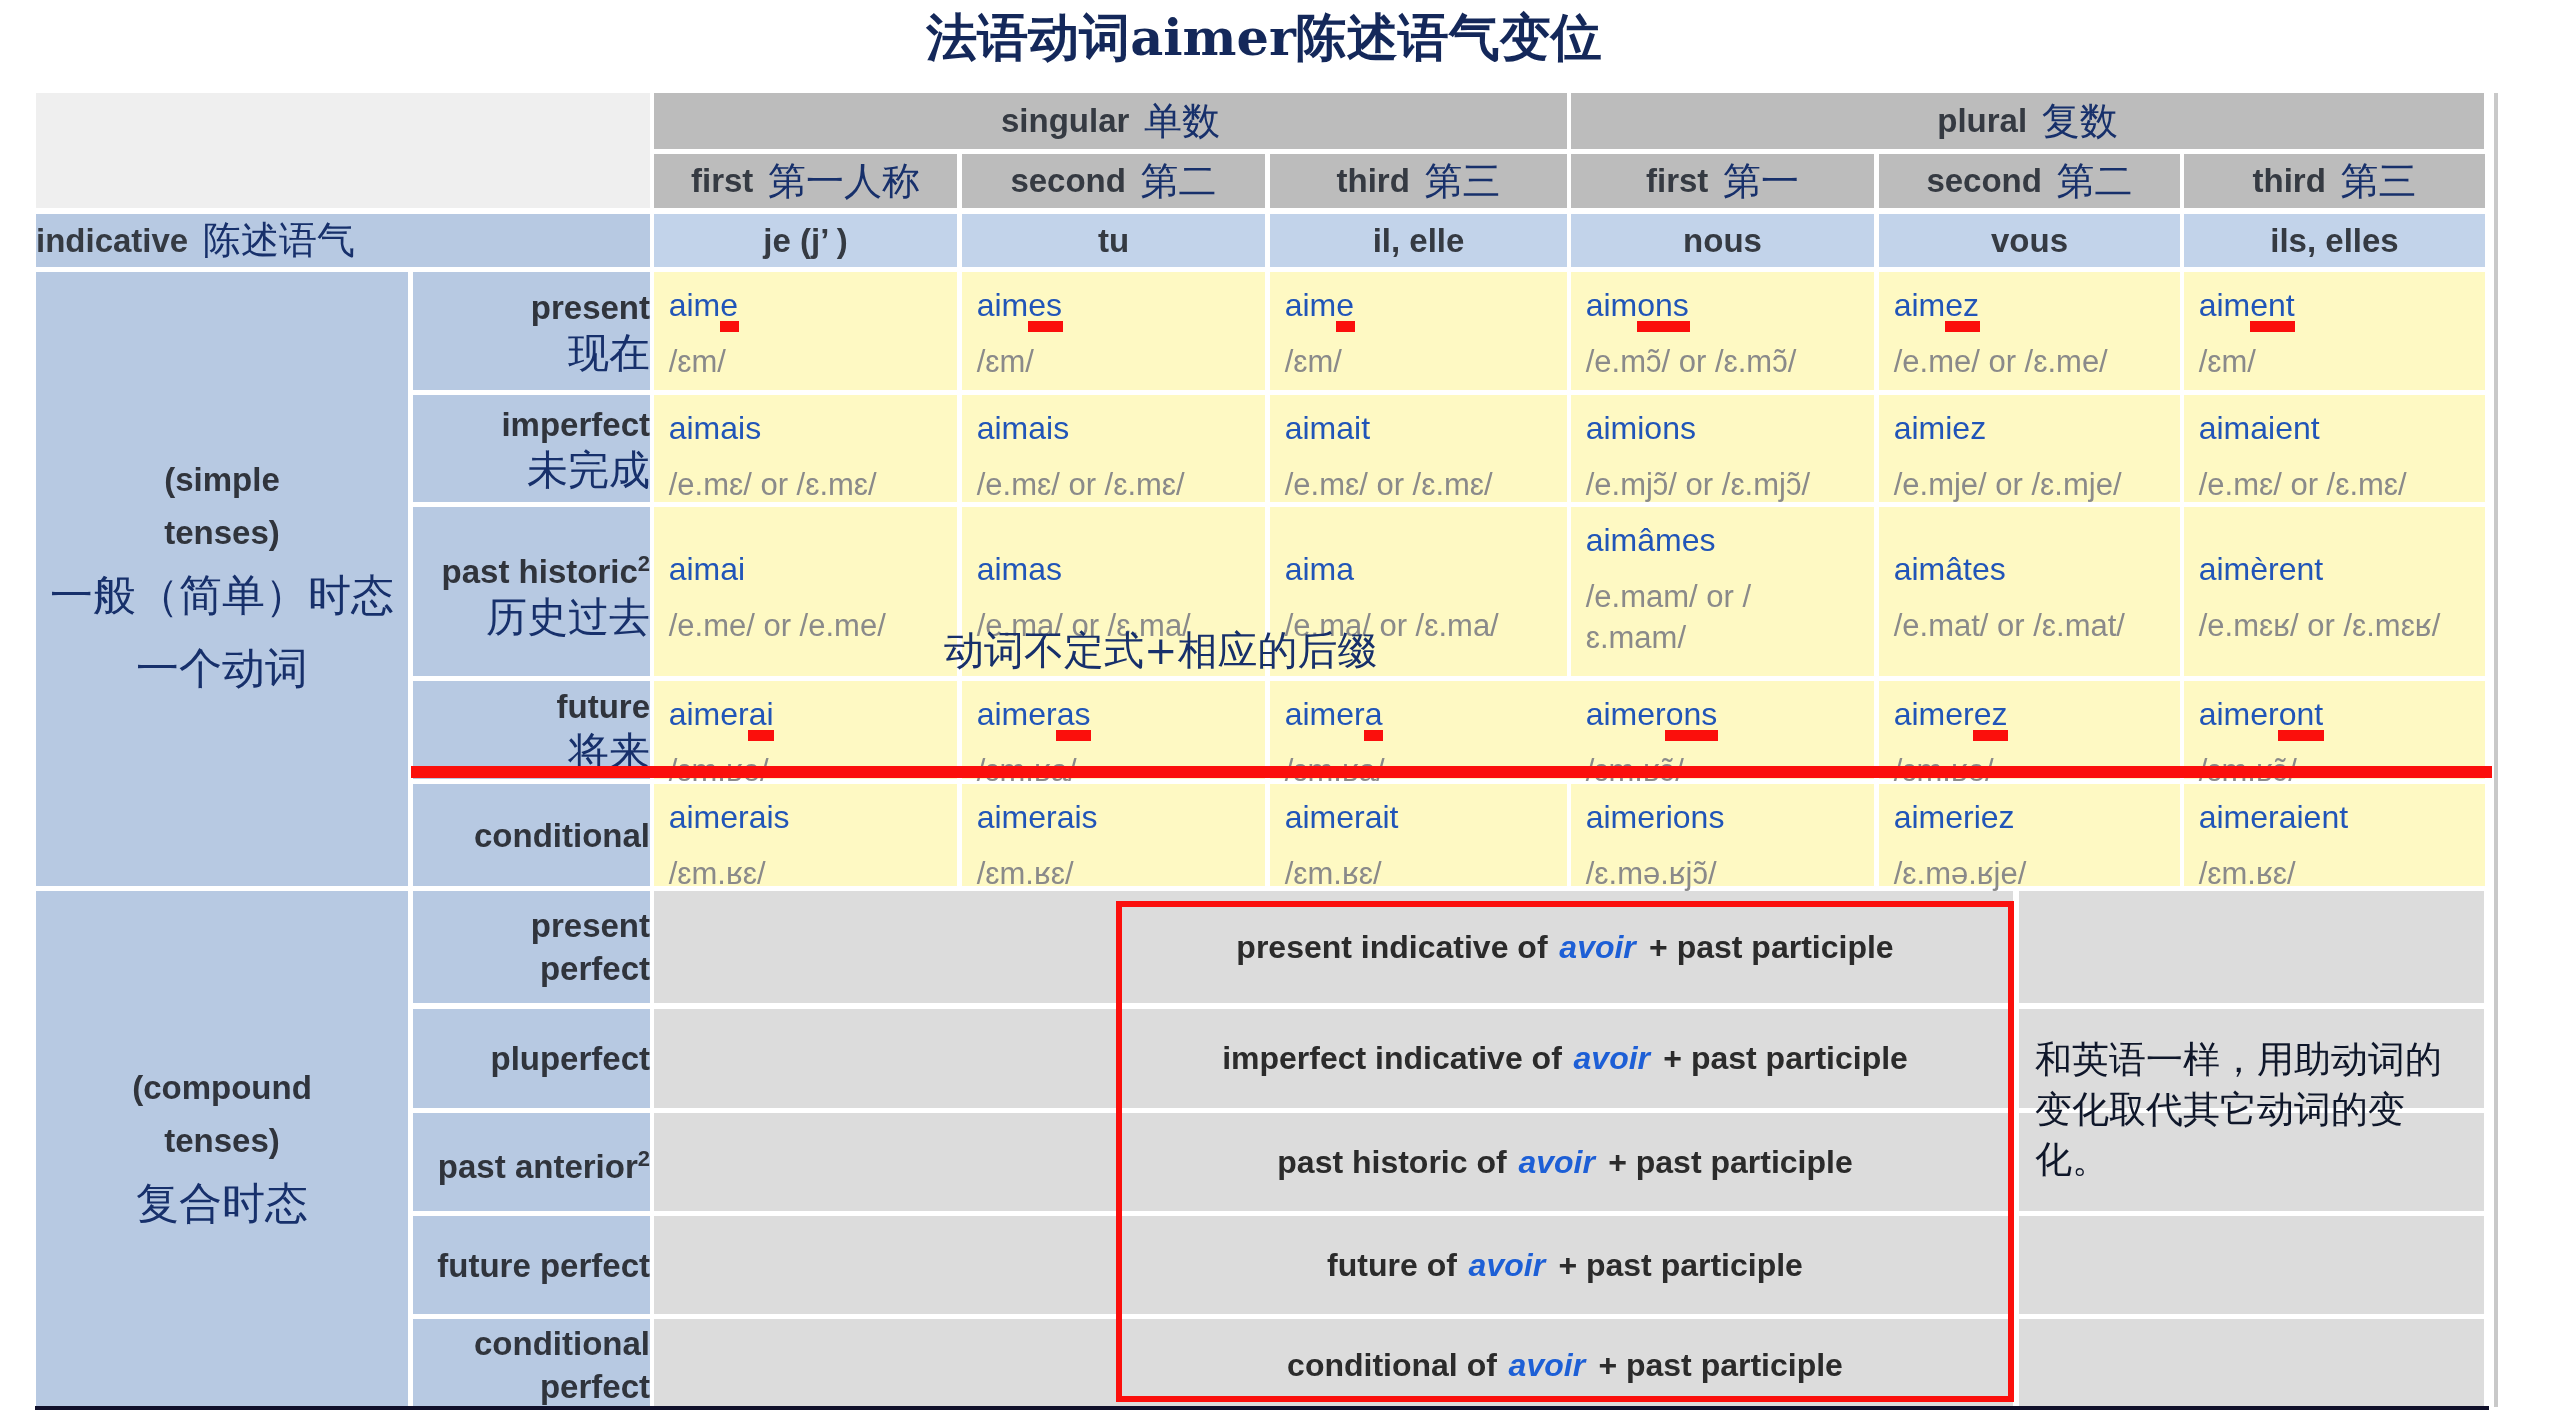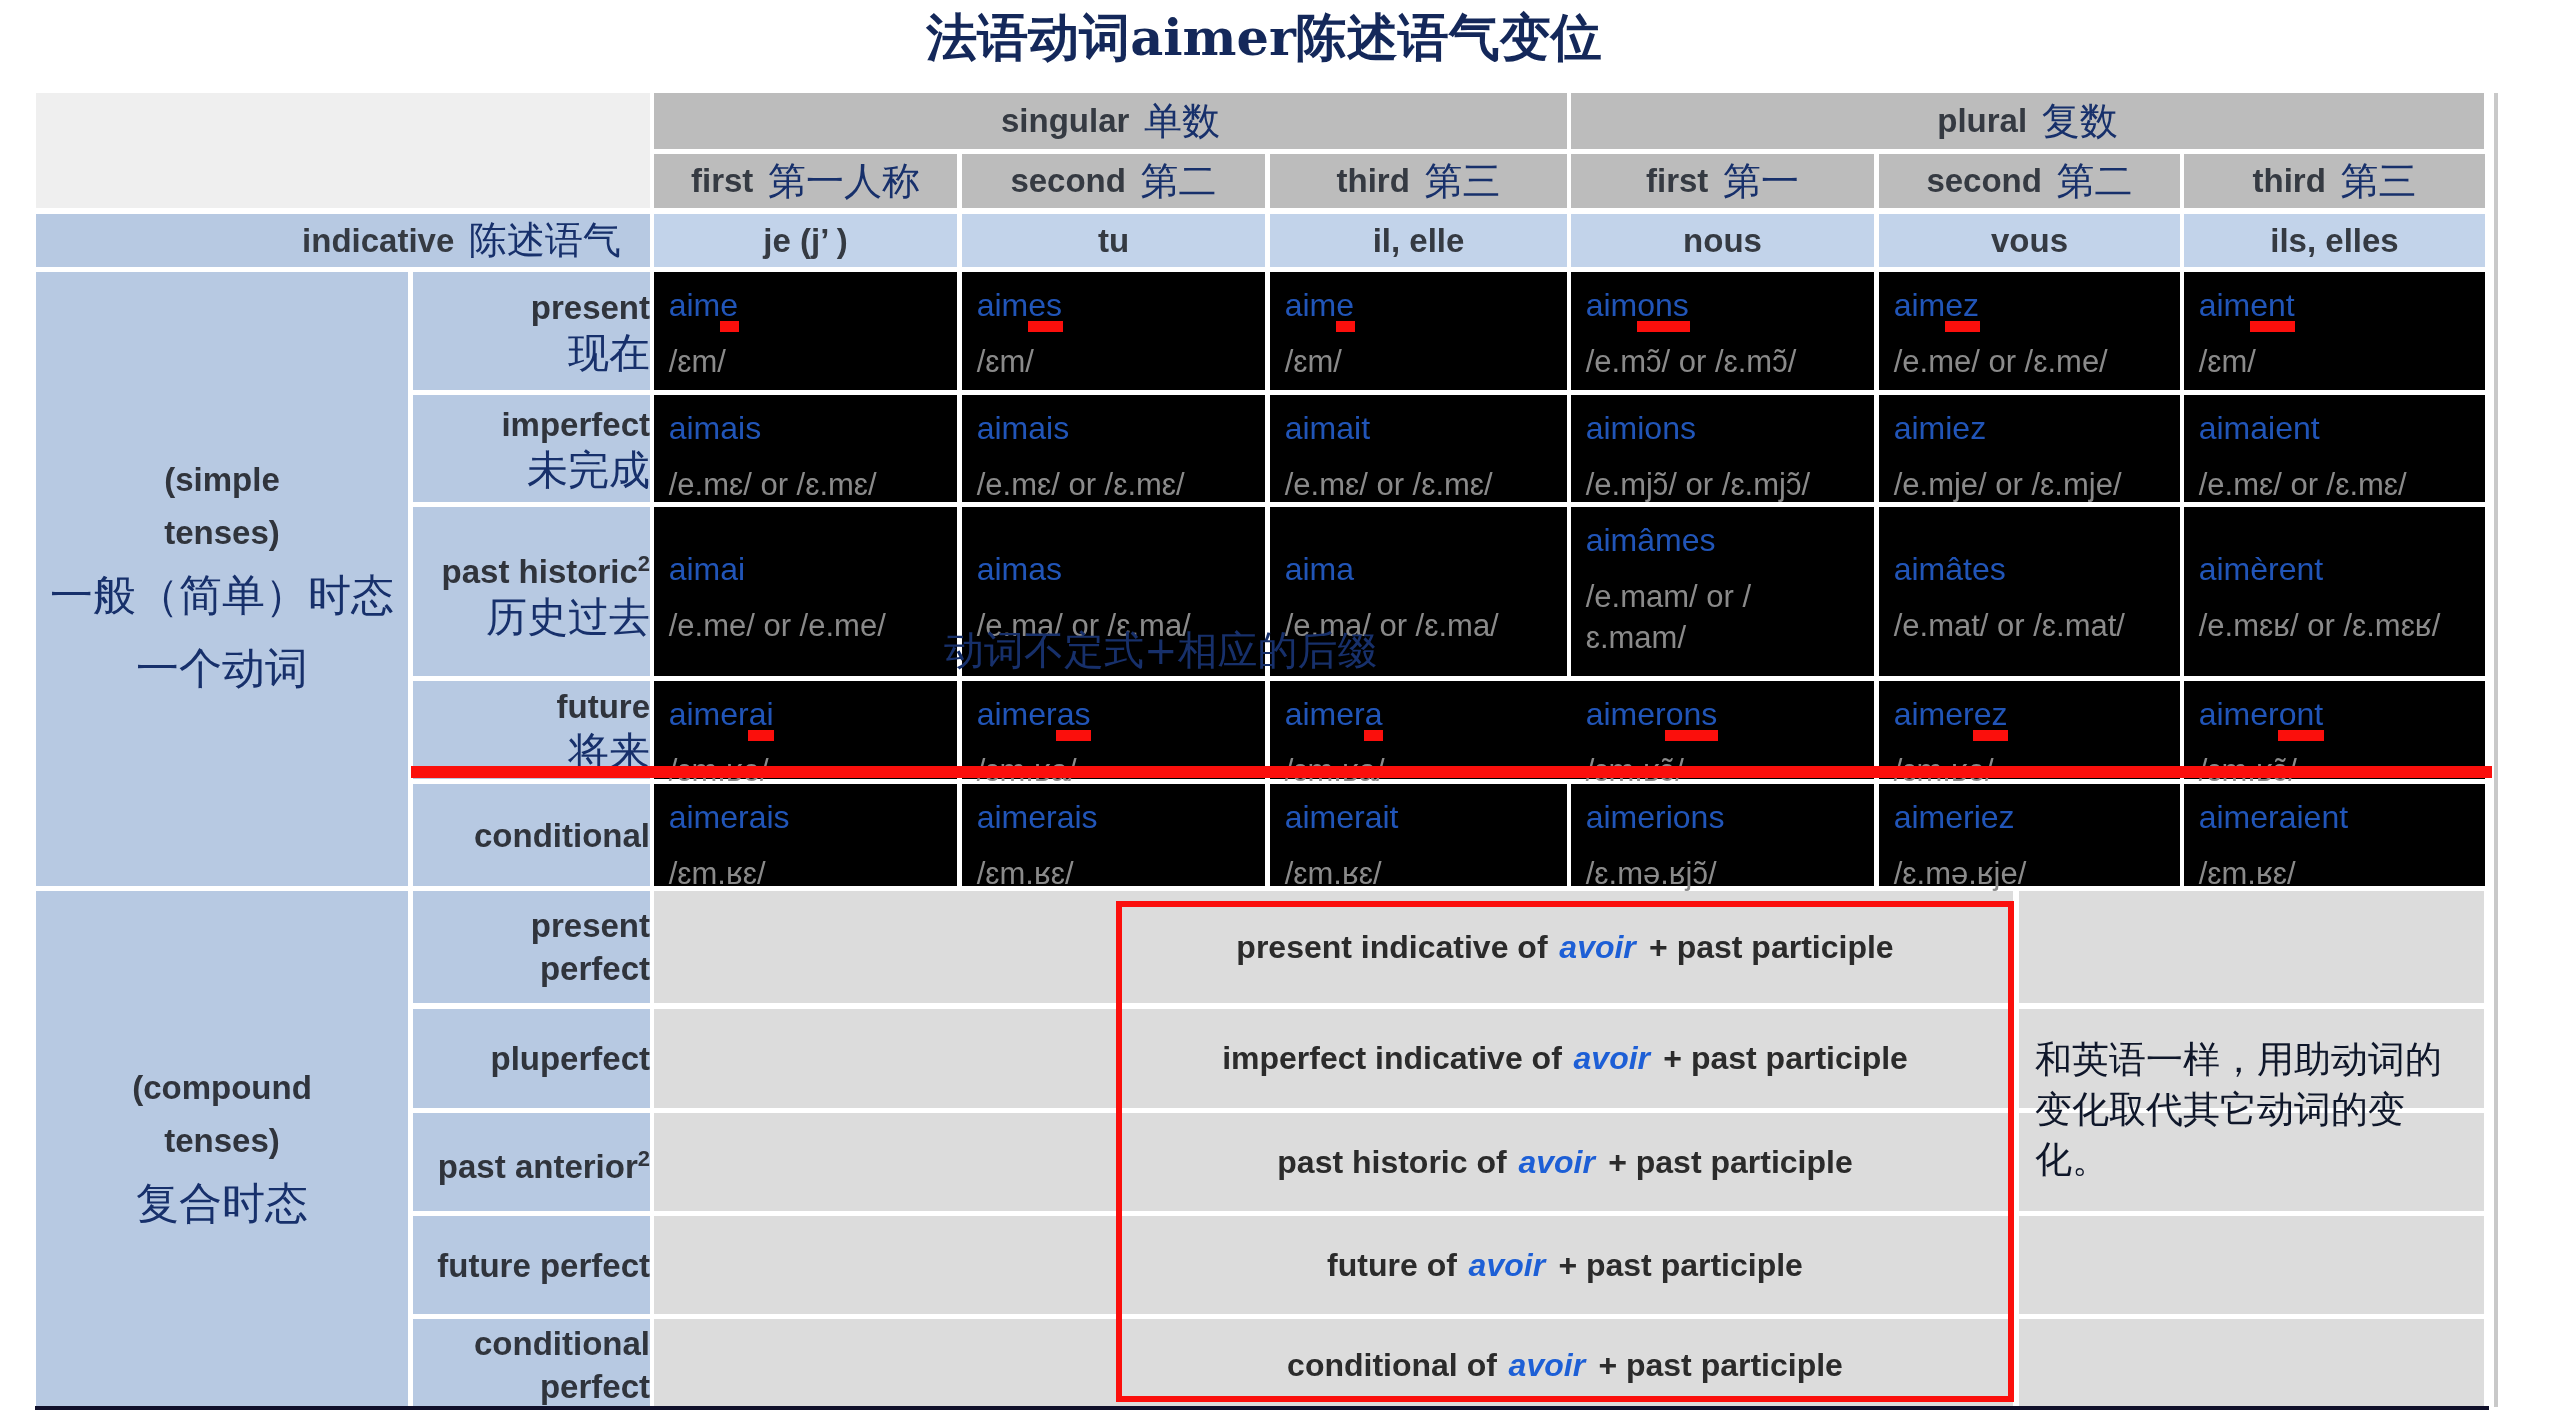--- a/index.html
+++ b/index.html
@@ -5,39 +5,39 @@
   html,body{margin:0;padding:0;background:#ffffff;}
   .stage{position:relative;width:2576px;height:1411px;overflow:hidden;
          font-family:"Liberation Sans",sans-serif;background:#ffffff;}
   .title{position:absolute;left:0;top:4.4px;width:2528px;text-align:center;
          font-family:"DejaVu Serif",serif;font-weight:600;font-size:51px;color:#14285a;}
   .cell{position:absolute;box-sizing:border-box;}
   .tl{background:#efefef;}
   .hdr{background:#bcbcbc;display:flex;align-items:center;justify-content:center;gap:14.7px;}
   .hdr .en{font-weight:700;color:#353a42;font-size:33px;}
   .hdr .zh{font-family:"DejaVu Serif",serif;color:#17306b;font-size:38px;white-space:nowrap;}
-  .mood{background:#b7c9e2;display:flex;align-items:center;justify-content:flex-end;
+  .mood{background:#b7c9e2;display:flex;align-items:center;justify-content:flex-start;
         padding-right:29px;gap:14.7px;}
   .mood .en{font-weight:700;color:#353a42;font-size:33px;}
   .mood .zh{font-family:"DejaVu Serif",serif;color:#17306b;font-size:38px;}
   .pron{background:#c2d3ea;display:flex;align-items:center;justify-content:center;
         font-weight:700;color:#353a42;font-size:33px;}
   .label{background:#b7c9e2;display:flex;flex-direction:column;align-items:flex-end;
          justify-content:center;text-align:center;overflow:visible;}
   .label .en{font-weight:700;color:#30343c;font-size:33px;line-height:43px;white-space:nowrap;}
   .label .zh{font-family:"DejaVu Serif",serif;color:#17306b;font-size:41px;line-height:48px;white-space:nowrap;}
   .label .zh:empty{display:none;}
   .label sup{font-size:22px;}
   .label sup:empty{display:none;}
   .group{background:#b7c9e2;display:flex;flex-direction:column;align-items:center;
          justify-content:center;text-align:center;}
   .group .en{font-weight:700;color:#30343c;font-size:33px;line-height:53px;}
   .group .zh{font-family:"DejaVu Serif",serif;color:#17306b;font-size:43px;line-height:73px;white-space:nowrap;}
   .group .zh:empty{display:none;}
-  .data{background:#000000;padding:8.8px 0 0 14.7px;overflow:visible;}
+  .data{background:#fef9c3;padding:8.8px 0 0 14.7px;overflow:visible;}
   .verb{font-size:32px;color:#2155b8;line-height:48px;white-space:nowrap;}
   .mark{position:relative;}
   .mark::after{content:"";position:absolute;left:-0.7px;right:-0.7px;bottom:-8.8px;height:11px;background:#fb0f0c;}
   .mark:empty::after{display:none;}
   .ipa{font-size:31px;color:#8a8a8a;line-height:41px;margin-top:11.8px;white-space:pre-line;}
   .gray{background:#dcdcdc;}
   .formula{background:#dcdcdc;display:flex;align-items:center;justify-content:center;
            padding-left:463px;}
   .ftext{font-size:32px;font-weight:700;color:#2b2b2b;white-space:nowrap;}
   .avoir{color:#1d5fd6;font-style:italic;padding:0 4.4px 0 2.9px;}

